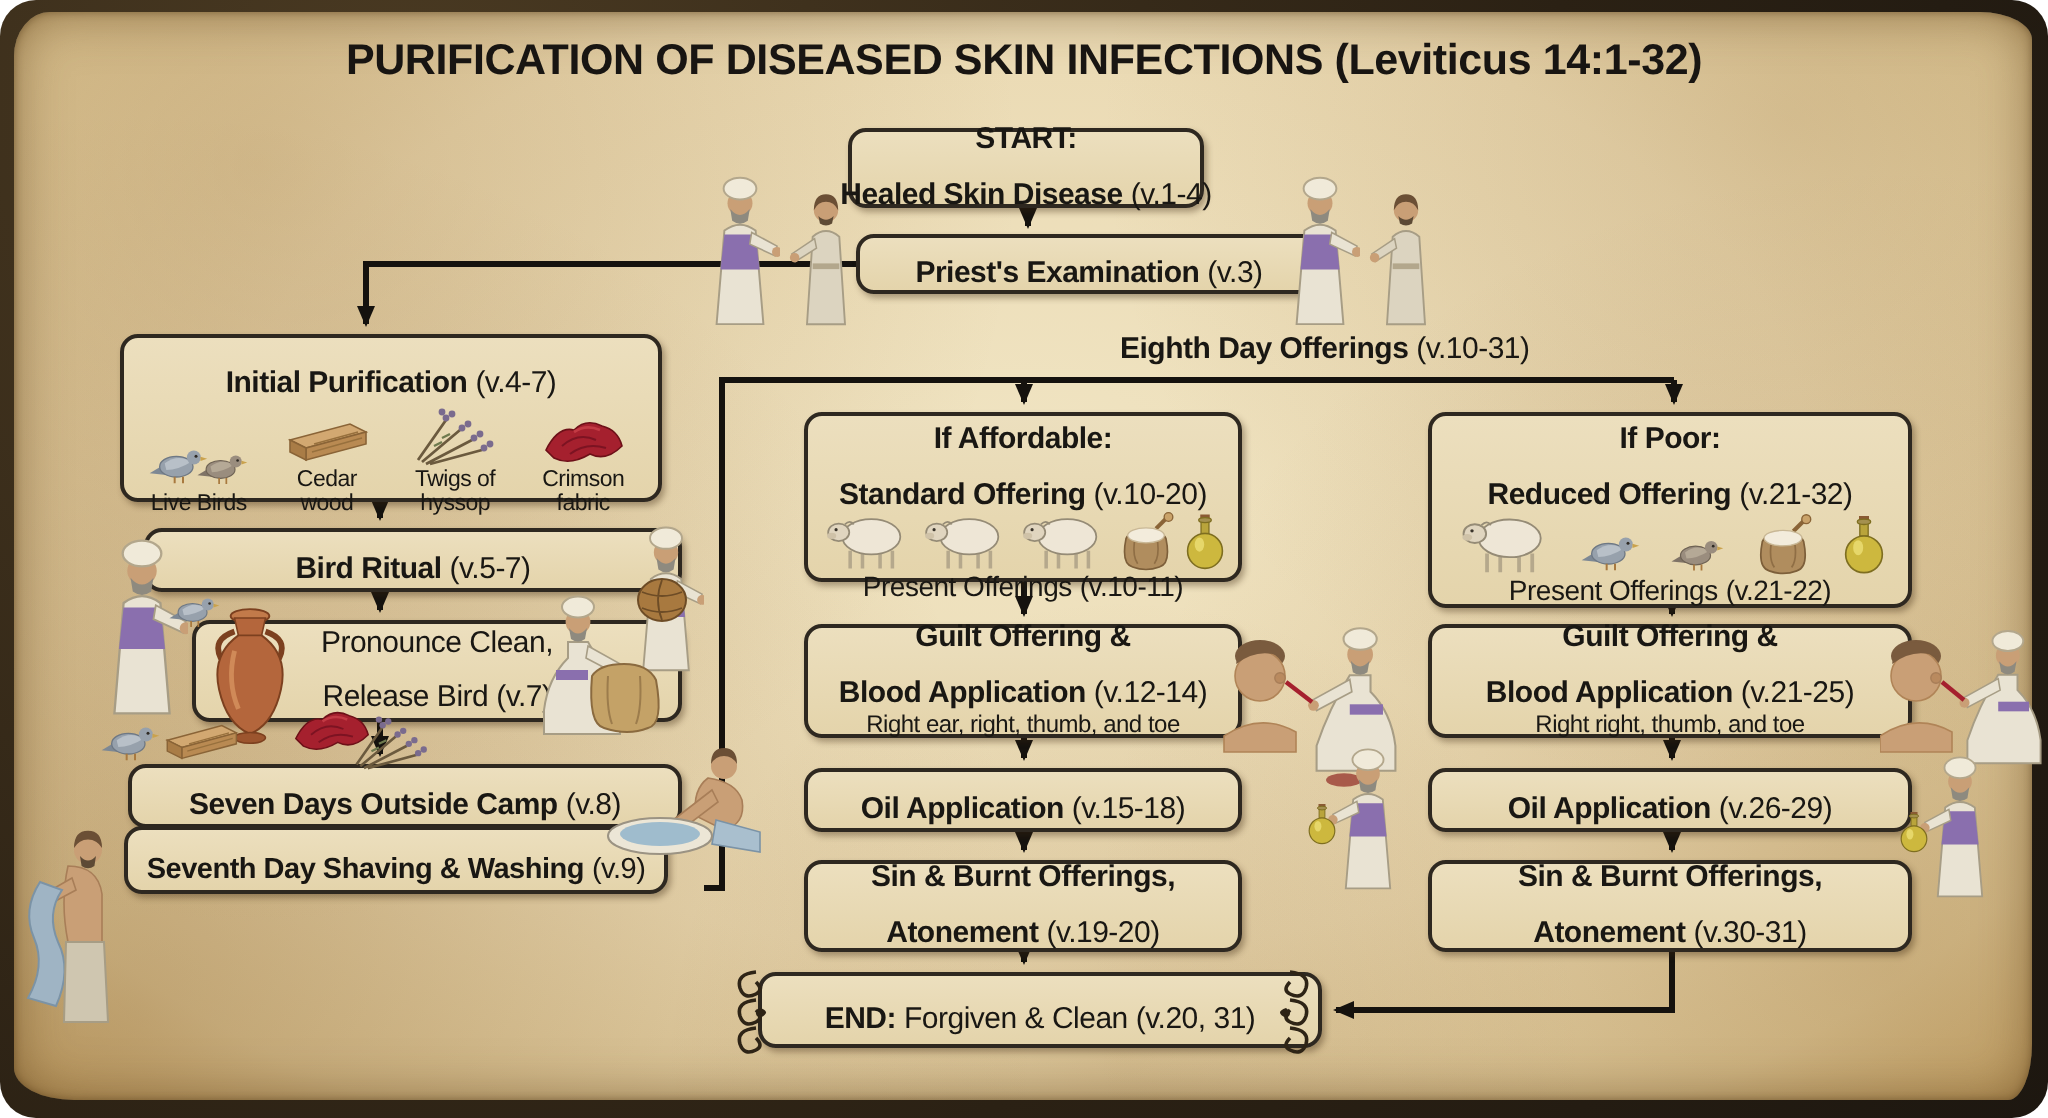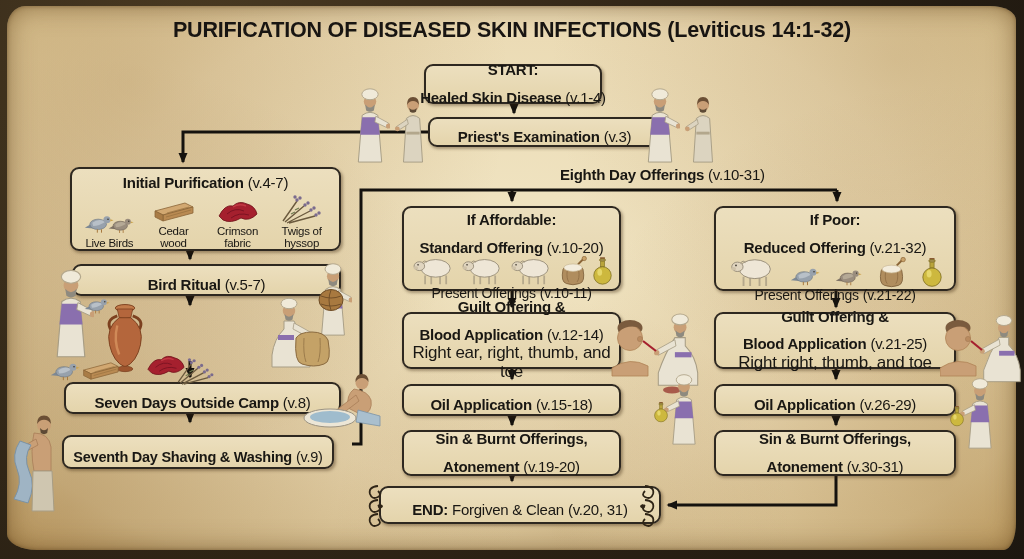--- a/index.html
+++ b/index.html
@@ -1,18 +1,18 @@
 <!DOCTYPE html>
 <html><head>
 <meta charset="utf-8">
 <style>
   html,body{margin:0;padding:0;}
   #stage{position:relative;width:1024px;height:559px;background:
     radial-gradient(circle at 20% 10%, #4a3a22 0%, #2b2114 60%, #1d1710 100%);
-    font-family:"Liberation Sans", sans-serif; overflow:hidden;}
+    font-family:"Liberation Sans", sans-serif; overflow:hidden;border-radius:18px;}
   #parchment{position:absolute;left:7px;top:6px;right:8px;bottom:9px;
     border-radius:18px 26px 12px 30px / 22px 14px 28px 16px;
     background:
       radial-gradient(circle at 12% 14%, rgba(158,118,62,.30), transparent 38%),
       radial-gradient(circle at 88% 10%, rgba(150,110,55,.22), transparent 34%),
       radial-gradient(circle at 93% 88%, rgba(150,108,52,.28), transparent 38%),
       radial-gradient(circle at 6% 92%, rgba(140,100,50,.34), transparent 42%),
       radial-gradient(circle at 55% 96%, rgba(146,106,52,.20), transparent 30%),
       radial-gradient(ellipse at 50% 42%, #f0e4c2 0%, #ead9b2 55%, #dcc696 84%, #c7a76c 100%);
     box-shadow: inset 0 0 26px rgba(92,62,22,.55), inset 0 0 4px rgba(70,45,15,.5);}
@@ -21,21 +21,21 @@
   .node{position:absolute;box-sizing:border-box;
     background:linear-gradient(180deg,#ecdfbe 0%,#e4d4ab 100%);
     border:2.5px solid #2e2820;border-radius:9px;
     display:flex;flex-direction:column;align-items:center;justify-content:center;
     text-align:center;color:#191713;font-size:15px;font-weight:bold;
     letter-spacing:-.25px;line-height:1.1;
     box-shadow:1.5px 2px 3px rgba(60,40,15,.38);}
   .ln{display:flex;gap:4px;justify-content:center;align-items:baseline;white-space:nowrap;}
   .r{font-weight:normal;margin-top:11px;}
   .reg{font-weight:normal;}
-  .sub{font-weight:normal;font-size:17px;margin-top:1px;}
+  .sub{font-weight:normal;font-size:12px;margin-top:1px;}
   .present{font-weight:normal;font-size:14px;}
   .icon-row{display:flex;align-items:flex-end;justify-content:space-around;width:96%;}
   .ip-row{display:flex;align-items:flex-end;justify-content:space-around;width:96%;margin-top:2px;}
   .ip-item{display:flex;flex-direction:column;align-items:center;}
   .ip-label{font-weight:normal;font-size:11.5px;line-height:1.05;margin-top:1px;width:54px;}
   .scene{position:absolute;pointer-events:none;}
   #wires{position:absolute;left:0;top:0;}
   #eighth-label{position:absolute;left:560px;top:166px;width:230px;text-align:left;
     font-size:15px;font-weight:bold;color:#191713;letter-spacing:-.25px;}
   .flourish{position:absolute;}
@@ -204,70 +204,79 @@
       </div>
 </div>
 
 <div class="node" style="left:428px;top:117px;width:233px;height:30px">
   <div class="ln">
         <span>Priest's Examination</span>
         <span class="r">(v.3)</span>
       </div>
 </div>
 
-<div class="node" style="left:70px;top:167px;width:271px;height:84px;justify-content:flex-end;padding-top:4px">
+<div class="node" style="left:60px;top:167px;width:271px;height:84px;justify-content:space-between;padding-top:4px">
   <div class="ln">
         <span>Initial Purification</span>
         <span class="r">(v.4-7)</span>
       </div>
   <div class="ip-row">
     <div class="ip-item">
       <svg width="50" height="27">
         <use href="#sym-dove" x="0" y="3" width="30" height="23"></use>
         <use href="#sym-dove-b" x="24" y="6" width="26" height="20"></use>
       </svg>
       <div class="ip-label">Live Birds</div>
     </div>
     <div class="ip-item">
       <svg width="46" height="25">
             <use href="#sym-wood" x="1" y="2" width="44" height="22"></use>
           </svg>
       <div class="ip-label">Cedar wood</div>
     </div>
     <div class="ip-item">
+      <svg width="48" height="30">
+            <use href="#sym-twigs" x="1" y="0" width="46" height="30"></use>
+          </svg>
+      <div class="ip-label">Twigs of hyssop</div>
+    </div>
+    <div class="ip-item">
       <svg width="44" height="27">
             <use href="#sym-cloth" x="1" y="1" width="42" height="26"></use>
           </svg>
       <div class="ip-label">Crimson fabric</div>
     </div>
-    <div class="ip-item">
-      <svg width="48" height="30">
-            <use href="#sym-twigs" x="1" y="0" width="46" height="30"></use>
-          </svg>
-      <div class="ip-label">Twigs of hyssop</div>
-    </div>
   </div>
 </div>
 
 <div class="node" style="left:72px;top:264px;width:269px;height:32px">
   <div class="ln">
         <span>Bird Ritual</span>
         <span class="r">(v.5-7)</span>
       </div>
 </div>
 
+<div class="node" style="left:96px;top:310px;width:245px;height:51px">
+  <div class="ln reg">
+        <span>Pronounce Clean,</span>
+      </div>
+  <div class="ln reg">
+        <span>Release Bird</span>
+        <span class="r">(v.7)</span>
+      </div>
+</div>
 
 <div class="node" style="left:64px;top:382px;width:277px;height:32px">
   <div class="ln">
         <span>Seven Days Outside Camp</span>
         <span class="r">(v.8)</span>
       </div>
 </div>
 
-<div class="node" style="left:62px;top:435px;width:272px;height:34px;font-size:14.5px">
+<div class="node" style="left:62px;top:413px;width:272px;height:34px;font-size:14.5px">
   <div class="ln">
         <span>Seventh Day Shaving &amp; Washing</span>
         <span class="r">(v.9)</span>
       </div>
 </div>
 
 <div class="node" style="left:402px;top:206px;width:219px;height:85px;justify-content:space-between;padding:4px 0 18px">
   <div>
     <div class="ln">
           <span>If Affordable:</span>
@@ -321,21 +330,21 @@
 <div class="node" style="left:402px;top:430px;width:219px;height:46px">
   <div class="ln">
         <span>Sin &amp; Burnt Offerings,</span>
       </div>
   <div class="ln">
         <span>Atonement</span>
         <span class="r">(v.19-20)</span>
       </div>
 </div>
 
-<div class="node" style="left:714px;top:206px;width:242px;height:85px;justify-content:space-between;padding:4px 0 19px">
+<div class="node" style="left:714px;top:206px;width:242px;height:98px;justify-content:space-between;padding:4px 0 19px">
   <div>
     <div class="ln">
           <span>If Poor:</span>
         </div>
     <div class="ln">
           <span>Reduced Offering</span>
           <span class="r">(v.21-32)</span>
         </div>
   </div>
   <div class="icon-row">

